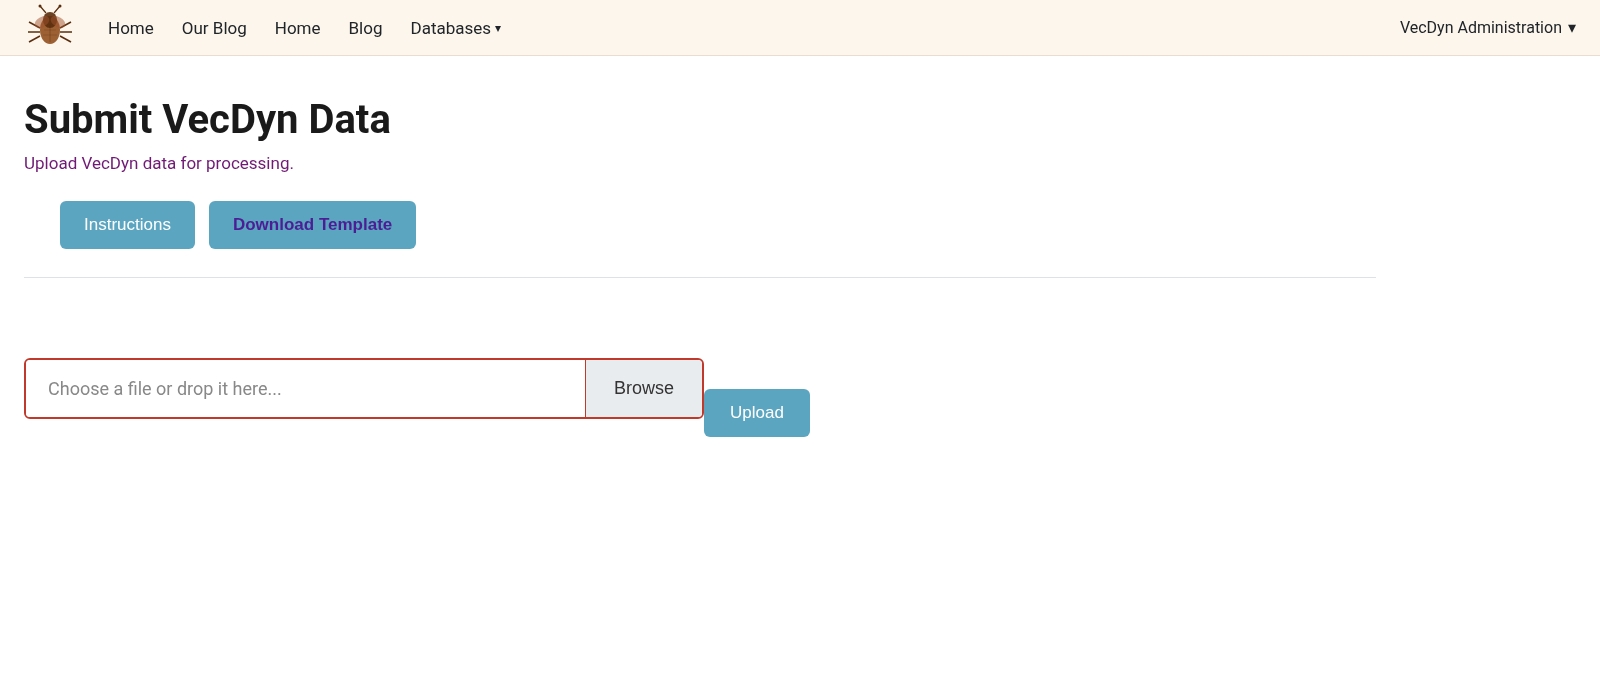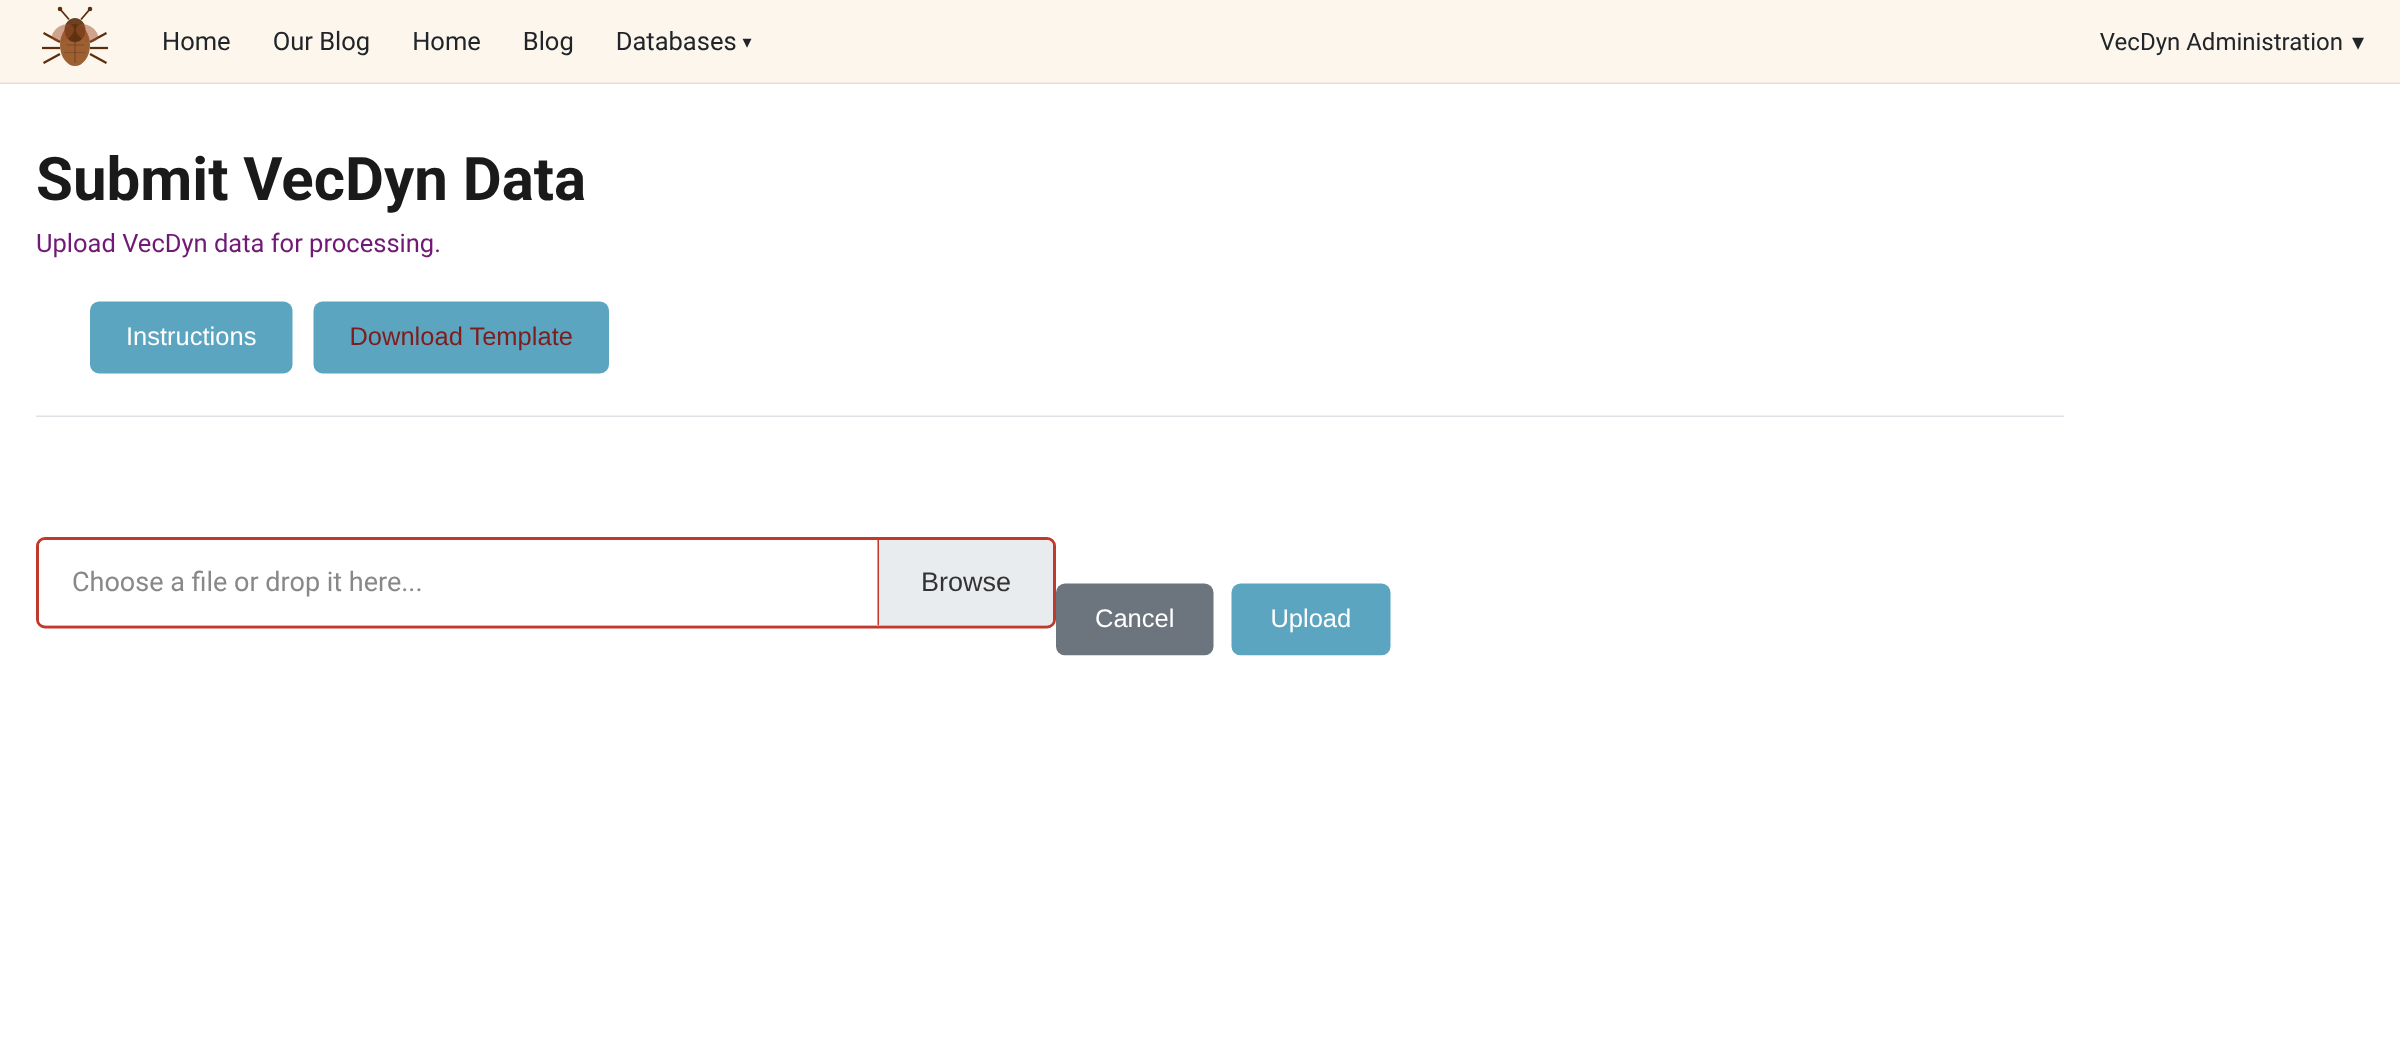--- a/index.html
+++ b/index.html
@@ -110,27 +110,27 @@
       border: none;
       padding: 14px 24px;
       border-radius: 6px;
       font-size: 17px;
       cursor: pointer;
       font-weight: 500;
     }
 
     .btn-download {
       background-color: #5ba5c0;
-      color: #7f1d1d;
+      color: #4c1d95;
       border: none;
       padding: 14px 24px;
       border-radius: 6px;
       font-size: 17px;
       cursor: pointer;
-      font-weight: 400;
+      font-weight: 700;
     }
 
     .divider {
       border: none;
       border-top: 1px solid #dee2e6;
       margin-bottom: 60px;
     }
 
     
     .upload-section {
@@ -261,17 +261,16 @@
   </div>
 
   <hr class="divider">
 
   <div class="upload-section">
     <div class="file-input-row">
       <span class="file-placeholder">Choose a file or drop it here...</span>
       <button class="btn-browse">Browse</button>
     </div>
     <div class="upload-actions">
-      <button class="btn-cancel">Cancel</button>
       <button class="btn-upload">Upload</button>
     </div>
   </div>
 </div>
 
 </body></html>

